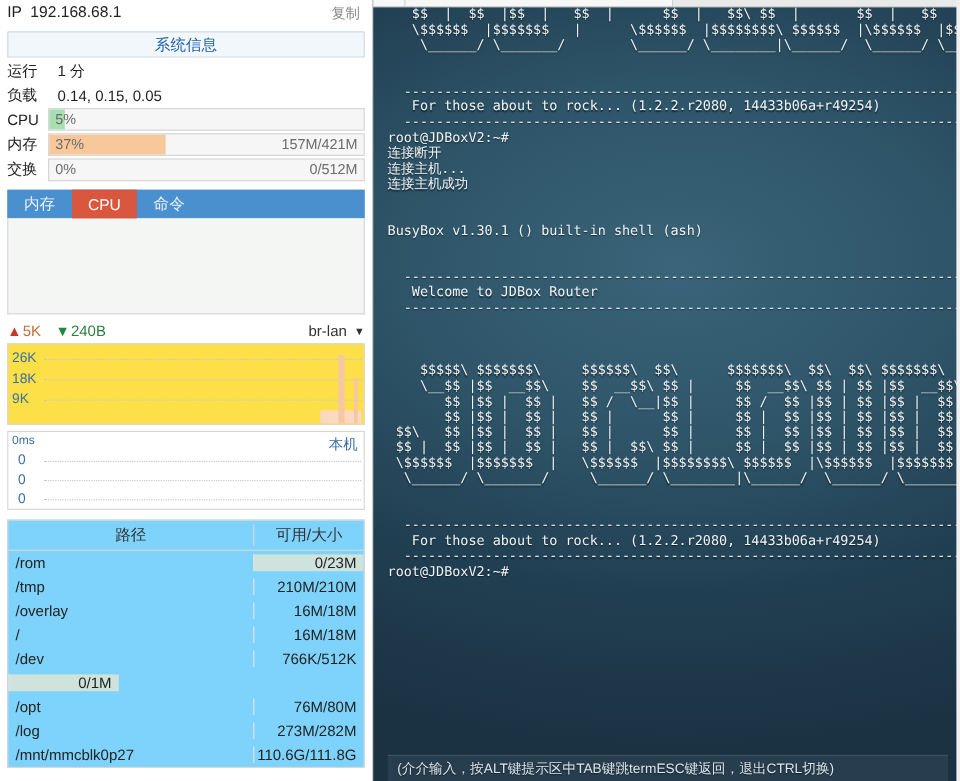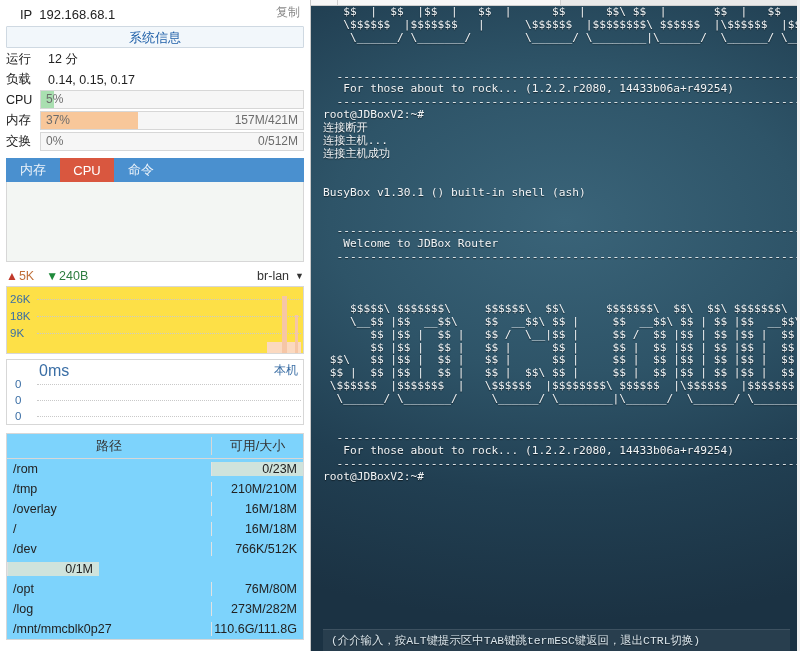--- a/index.html
+++ b/index.html
@@ -11,22 +11,22 @@
   .app{position:relative;width:800px;height:651px;display:flex;}
 
   
   .left{
     width:311px;height:651px;box-sizing:border-box;
     background:#ffffff;position:relative;overflow:hidden;
     border-right:1px solid #c9c9c9;
   }
 
   .toprow{
-    height:22px;display:flex;align-items:flex-end;
-    padding:2px 6px 0 20px;box-sizing:border-box;
+    height:22px;display:flex;align-items:flex-start;
+    padding:2px 6px 0 6px;box-sizing:border-box;
   }
   .ip-label{font-size:13px;color:#222;margin-right:7px;}
   .ip-value{font-size:13px;color:#222;}
   .copy-btn{
     margin-left:auto;font-size:12px;color:#8a8a8a;
     padding:1px 4px;cursor:default;
   }
 
   .sysinfo-btn{
     margin:4px 6px 0 6px;height:22px;line-height:22px;
@@ -105,21 +105,21 @@
     transform:translateY(-50%);
   }
   .bar{position:absolute;bottom:0;background:#f6c6a6;}
   .base{position:absolute;bottom:0;background:#fbd9c0;}
 
   .graph2{
     margin:5px 6px 0 6px;height:66px;position:relative;
     border:1px solid #d7d7d7;background:#fff;box-sizing:border-box;
     overflow:hidden;
   }
-  .ms-label{position:absolute;left:3px;top:2px;font-size:16px;color:#3a6ea5;margin-left:29px;}
+  .ms-label{position:absolute;left:3px;top:2px;font-size:10px;color:#3a6ea5;}
   .local-label{position:absolute;right:5px;top:2px;font-size:12px;color:#3a6ea5;}
 
   
   .fstable{
     margin:8px 6px 0 6px;border:1px solid #d7d7d7;box-sizing:border-box;
     background:#7dd3fc;position:relative;
   }
   .fsrow{display:flex;font-size:12.5px;height:20px;align-items:center;}
   .fshead{height:24px;border-bottom:1px solid #d7d7d7;}
   .fshead .c1,.fshead .c2{
@@ -160,21 +160,21 @@
     box-sizing:border-box;
   }
   .term-topbar .seg{position:absolute;top:0;bottom:0;background:#f7f7f7;border-right:1px solid #cfcfcf;}
   .input-strip{
     position:absolute;left:12px;right:10px;bottom:0;height:22px;
     background:rgba(255,255,255,.06);
     border-top:1px solid rgba(255,255,255,.10);
     box-sizing:border-box;overflow:hidden;
   }
   .input-strip .hint{
-    font-family:Liberation Mono, monospace;
+    font-family:Liberation Sans, sans-serif;
     font-size:11.4px;color:#dbe6ec;line-height:22px;padding-left:8px;
     white-space:nowrap;display:block;
     text-shadow:0 1px 1px rgba(0,0,0,.5);
   }
   .term-rightedge{
     position:absolute;right:0;top:0;bottom:0;width:3px;background:#f0f0f0;
   }
 </style>
 </head>
 <body>
@@ -186,25 +186,25 @@
     <div class="toprow">
       <span class="ip-label">IP</span>
       <span class="ip-value">192.168.68.1</span>
       <span class="copy-btn">复制</span>
     </div>
 
     <div class="sysinfo-btn">系统信息</div>
 
     <div class="kv">
       <span class="k">运行</span>
-      <span class="v">12 分</span>
+      <span class="v">1 分</span>
     </div>
     <div class="kv">
       <span class="k">负载</span>
-      <span class="v">0.14, 0.15, 0.17</span>
+      <span class="v">0.14, 0.15, 0.05</span>
     </div>
 
     <div class="meter-row">
       <span class="m-label">CPU</span>
       <div class="meter">
         <div class="fill" id="fill-0" style="width: 5%; background: rgb(169, 223, 176);"></div>
         <span class="pct">5%</span>
         <span class="right"></span>
       </div>
     </div>

